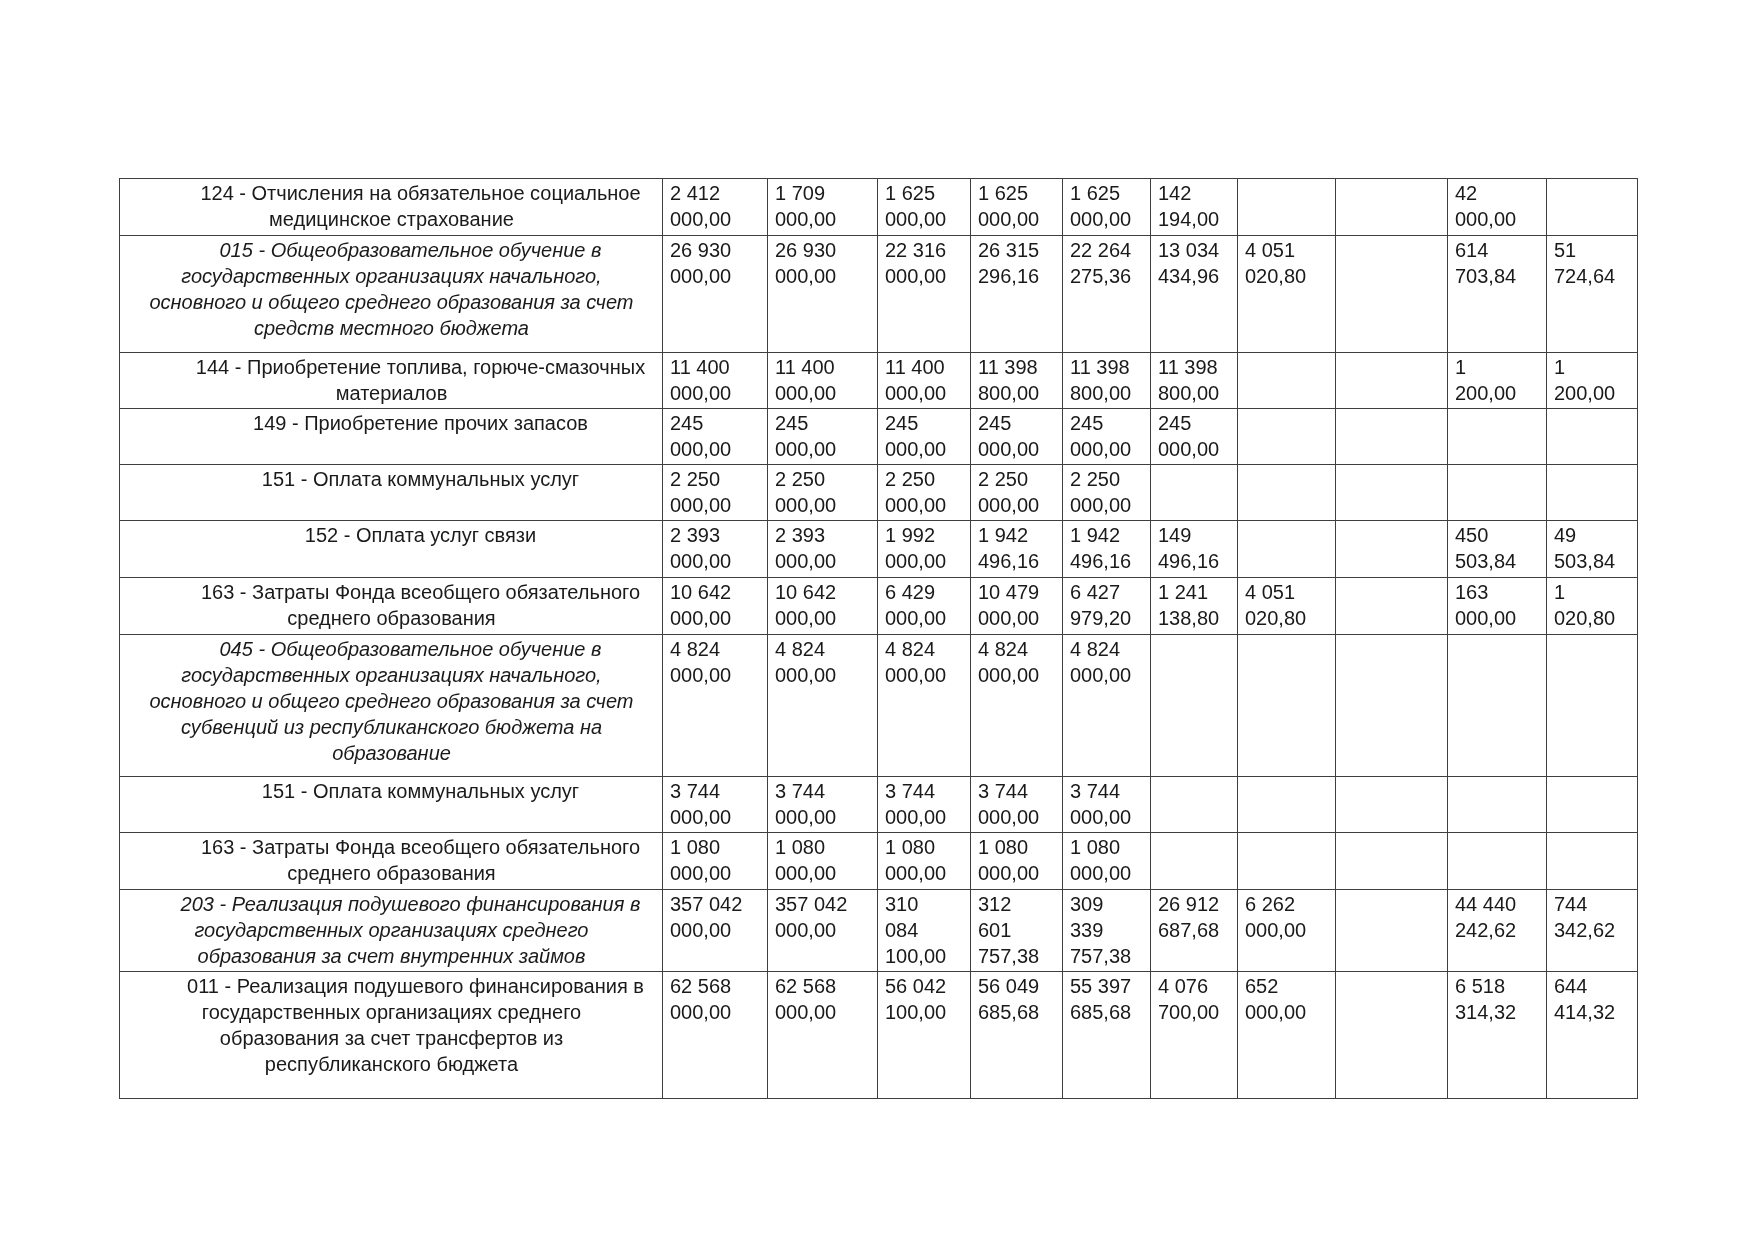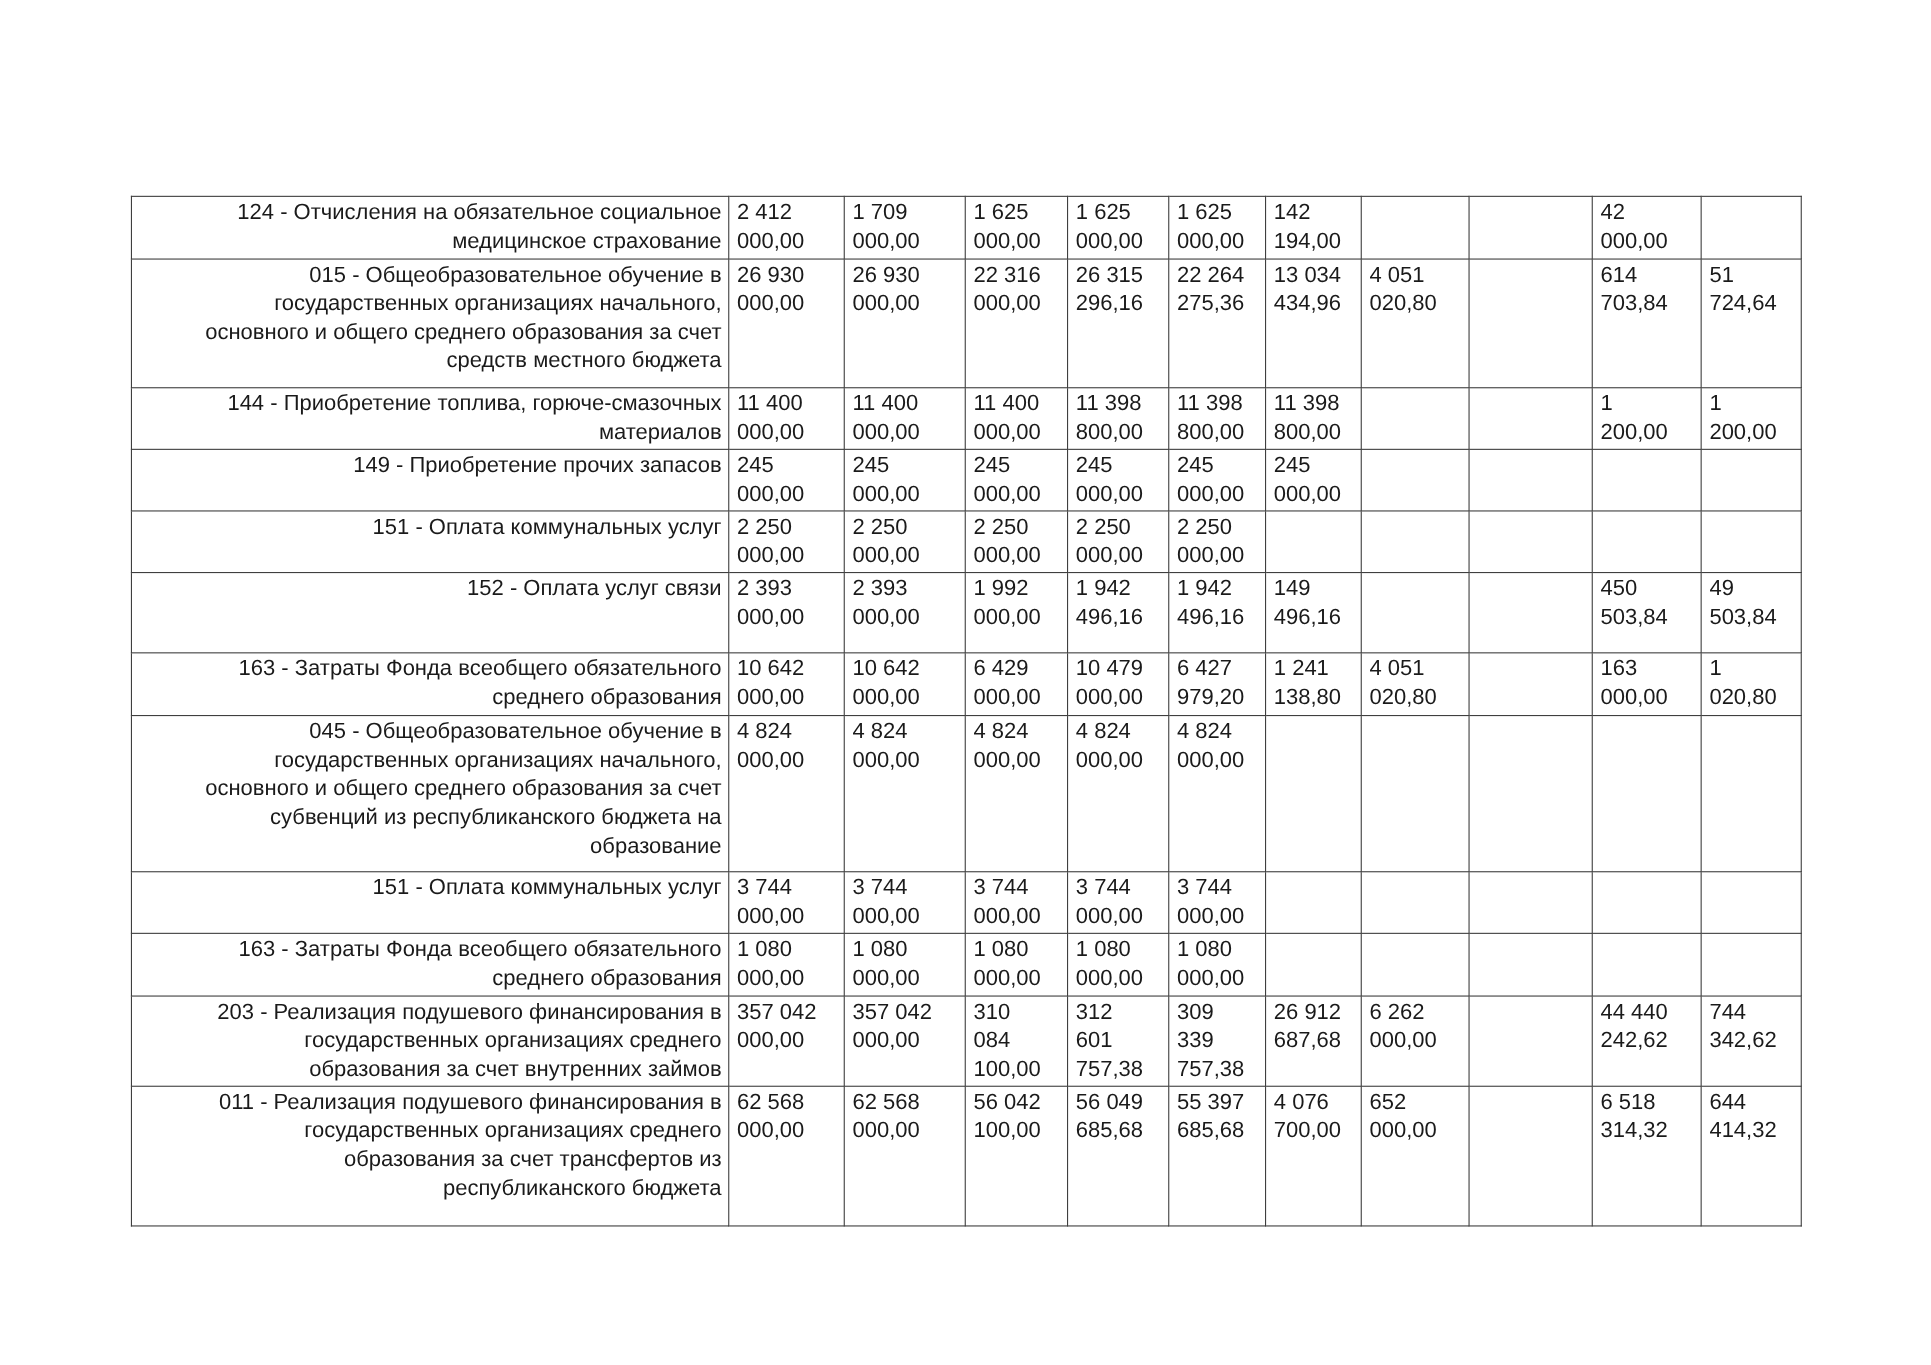--- a/index.html
+++ b/index.html
@@ -22,23 +22,23 @@
   table.budget td {
     border: 1px solid #3f3f3f;
     vertical-align: top;
     padding: 1px 6px 2px 7px;
     font-size: 20px;
     line-height: 26px;
     color: #1a1a1a;
     white-space: pre-line;      
     overflow: hidden;
   }
-  td.desc  { text-align: right; }
+  td.desc  { text-align: center; }
   td.num   { text-align: left; }
-  .lvl-1   { text-indent: 38px; }  
+  .lvl-1   { text-indent: 38px; font-style: italic; }  
   .lvl-2   { text-indent: 48px; }  
   .lvl-3   { text-indent: 58px; }  
 </style>
 </head>
 <body>
 
 <div class="page">
   <table class="budget">
     <colgroup>
       <col style="width:543px">
@@ -152,21 +152,21 @@
           <td class="num">2 250
 000,00</td>
           <td class="num">2 250
 000,00</td>
           <td class="num"></td>
           <td class="num"></td>
           <td class="num"></td>
           <td class="num"></td>
           <td class="num"></td>
         </tr>
-        <tr style="height: 73px;">
+        <tr style="height: 57px;">
           <td class="desc lvl-3">152 - Оплата услуг связи</td>
           <td class="num">2 393
 000,00</td>
           <td class="num">2 393
 000,00</td>
           <td class="num">1 992
 000,00</td>
           <td class="num">1 942
 496,16</td>
           <td class="num">1 942

